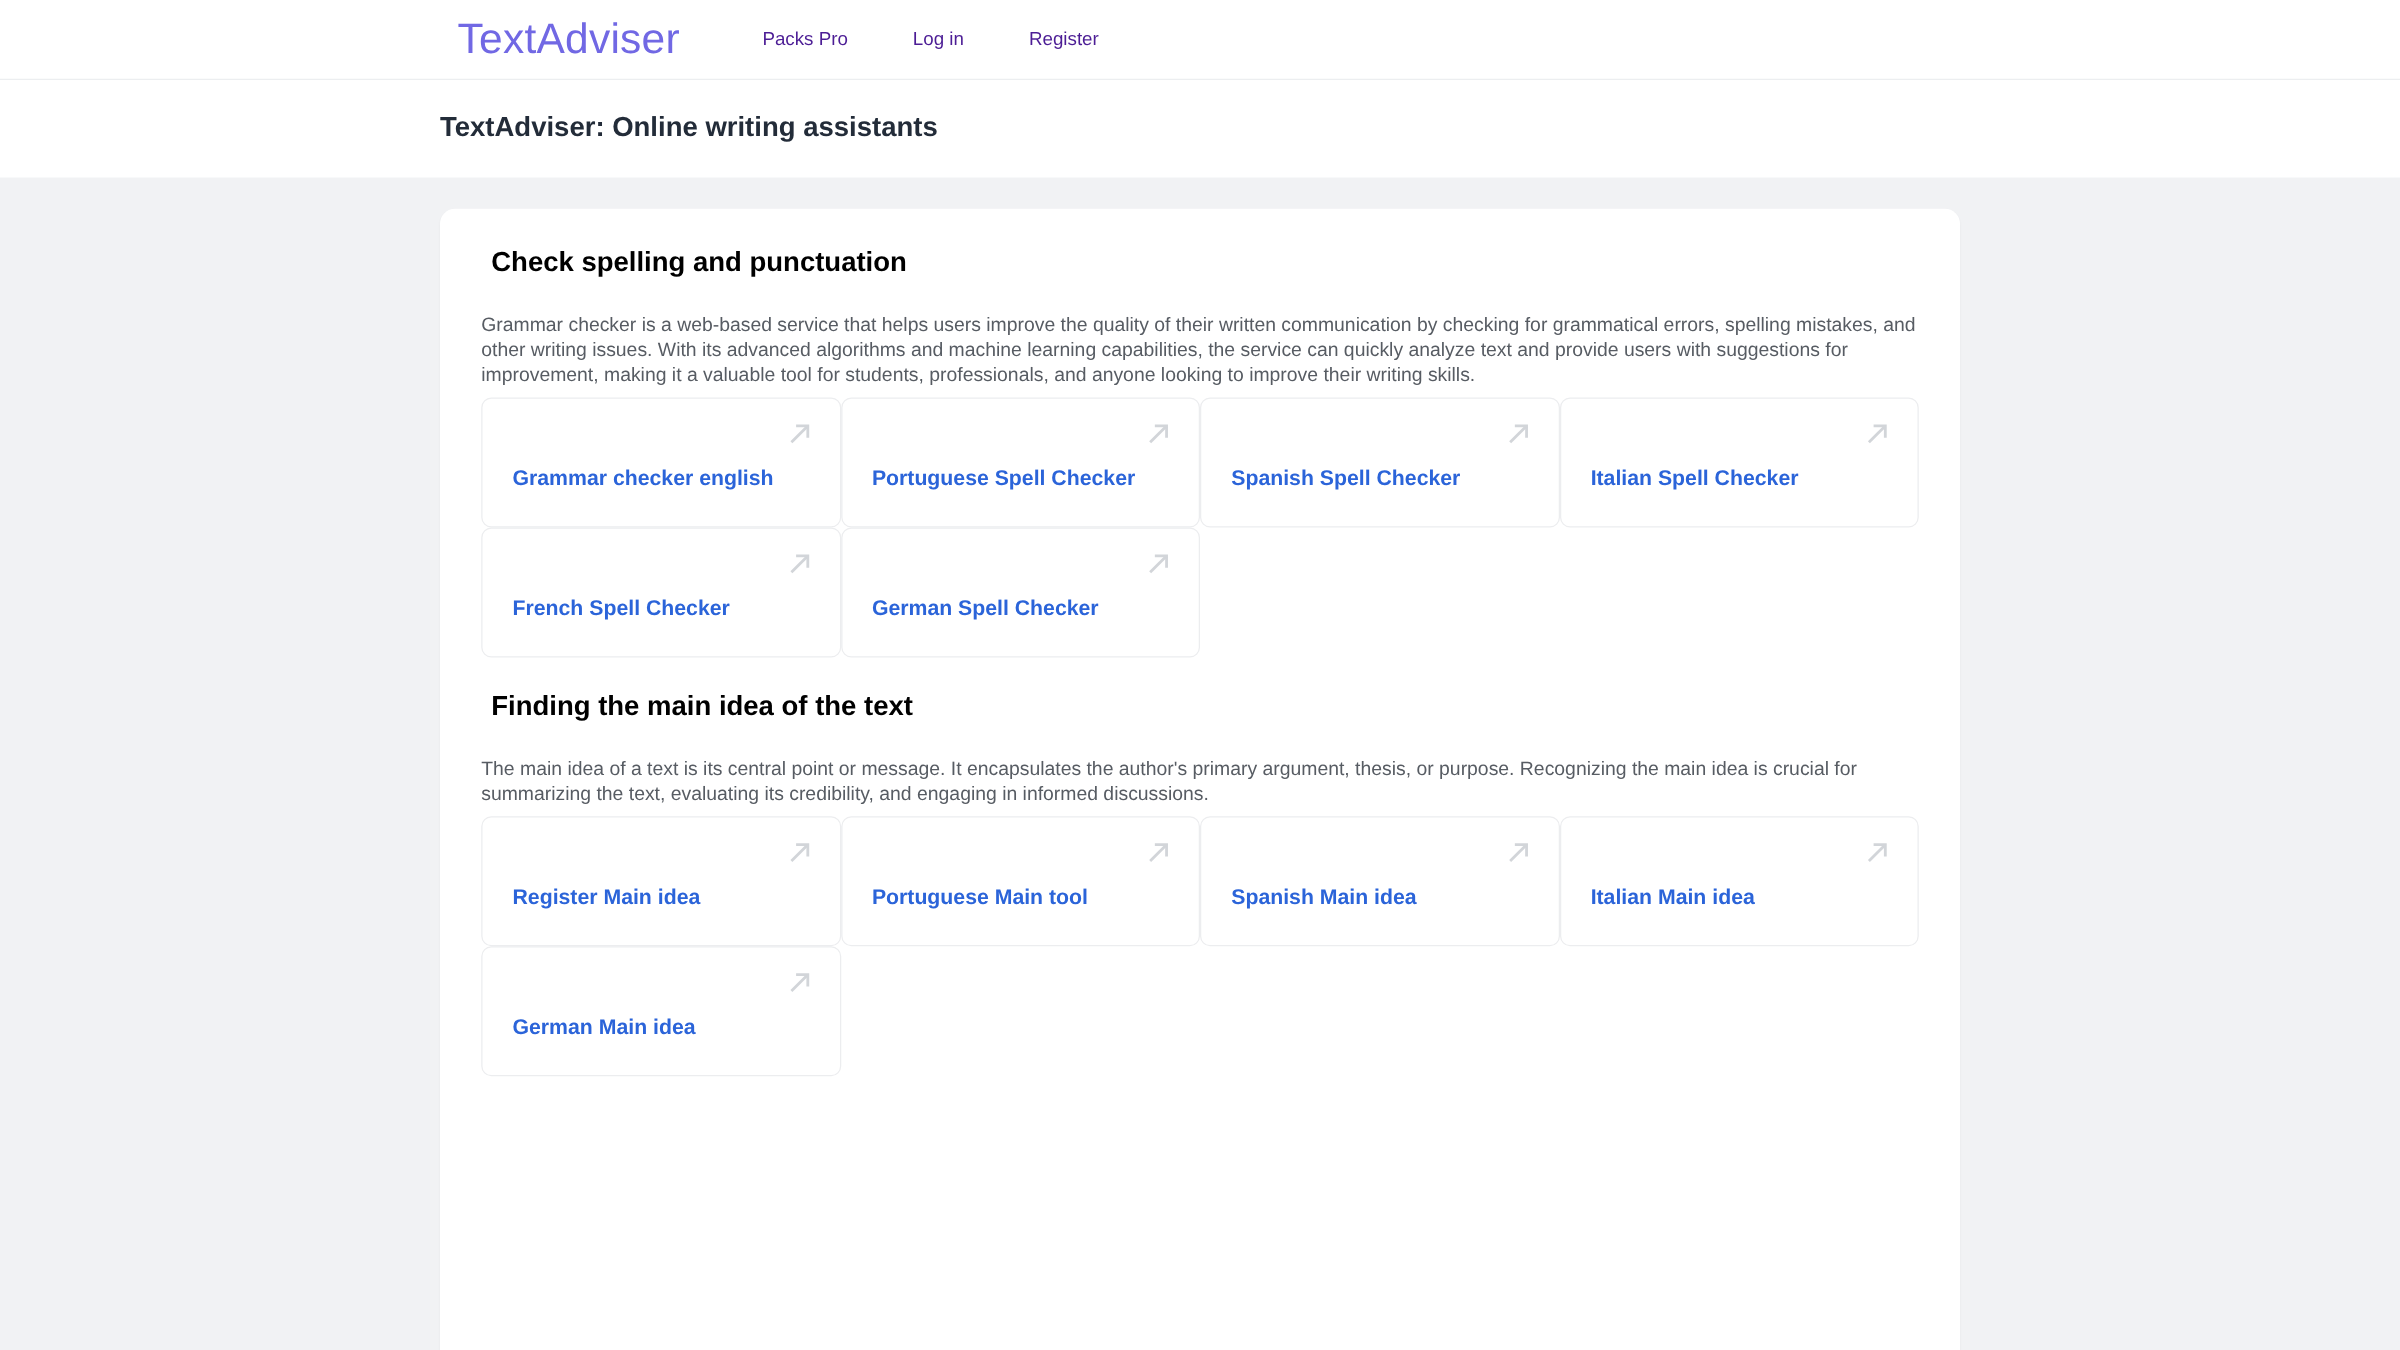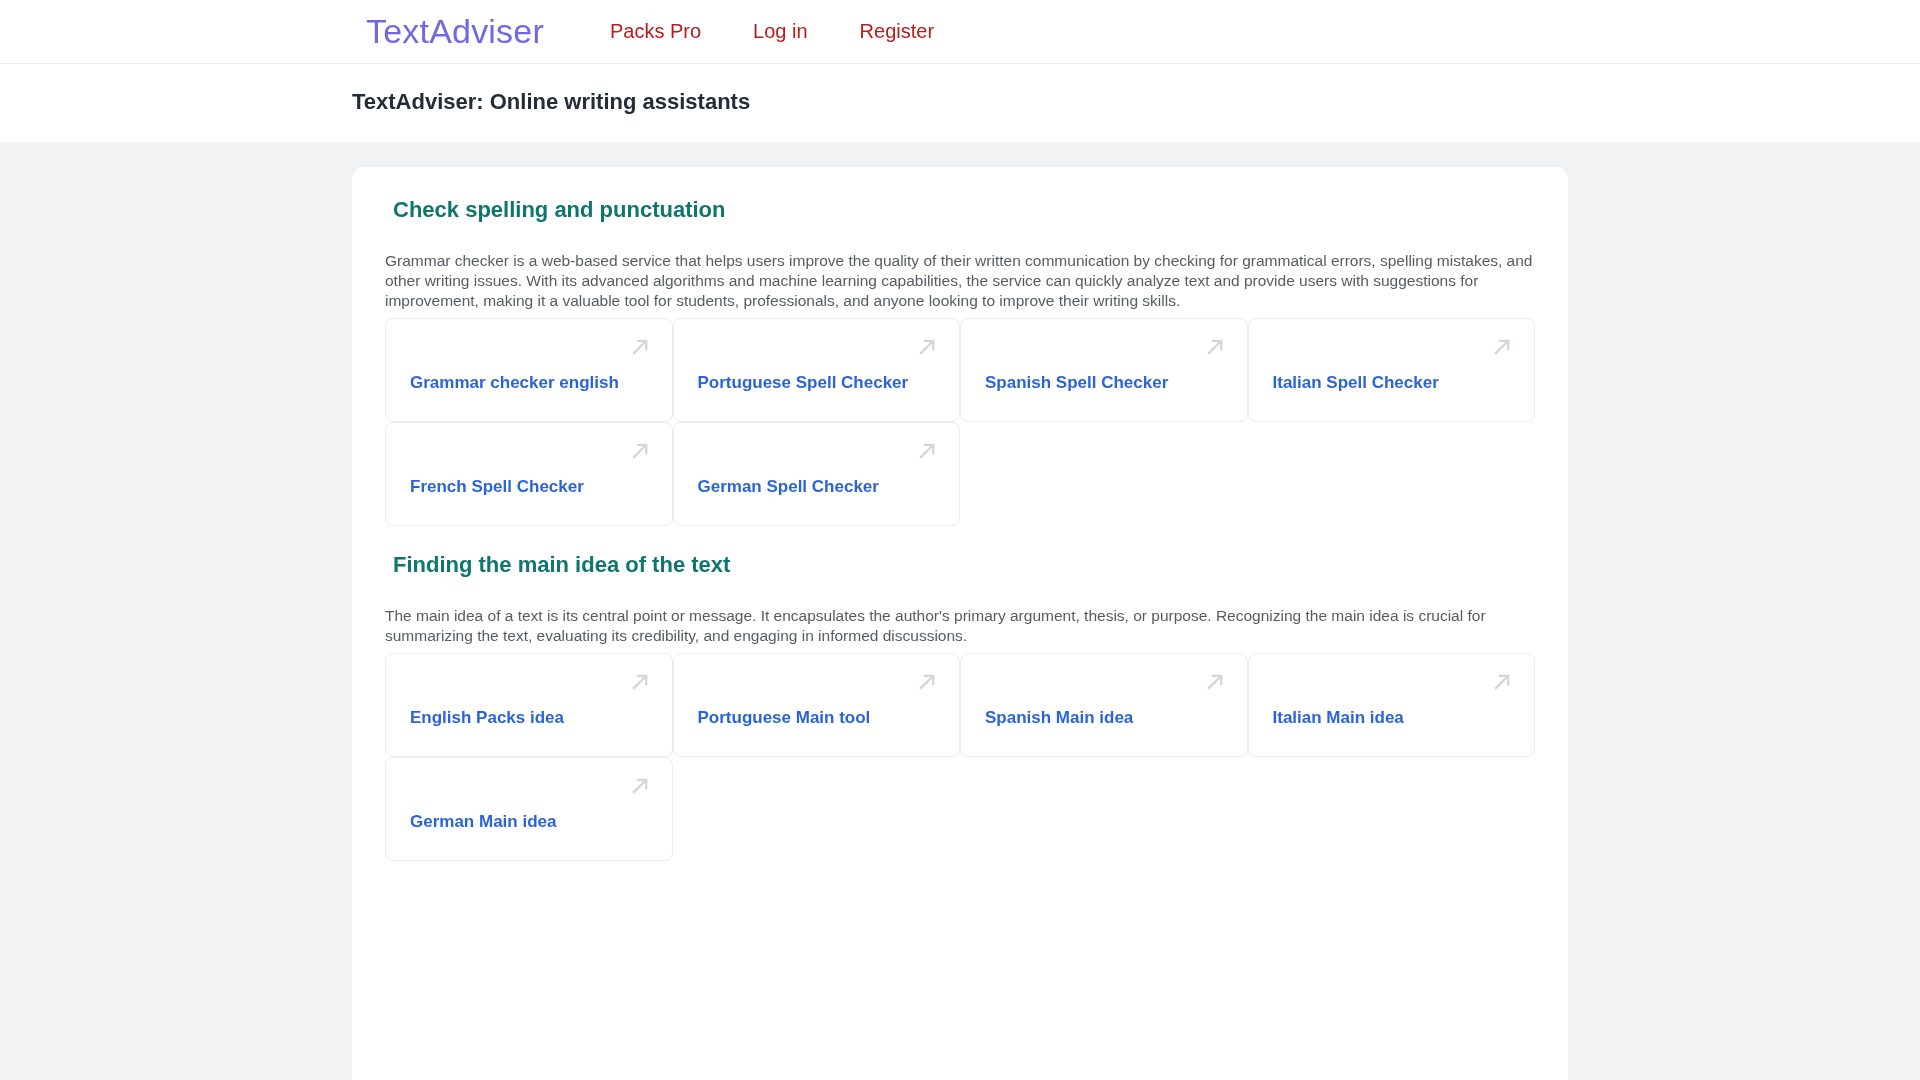--- a/index.html
+++ b/index.html
@@ -30,22 +30,22 @@
     letter-spacing: 0.2px;
     text-decoration: none;
     cursor: pointer;
   }
   .nav-links {
     display: flex;
     margin-left: 64px;
     gap: 48px;
   }
   .nav-link {
-    font-size: 20px;
-    color: #b91c1c;
+    font-size: 15px;
+    color: #4c1d95;
     text-decoration: none;
     cursor: pointer;
     padding: 6px 2px;
   }
 
   
   .title-band { background: #ffffff; }
   .title-band .container { padding: 25px 0 27px 0; }
   .page-title {
     font-size: 22px;
@@ -61,21 +61,21 @@
     background: #ffffff;
     border-radius: 12px;
     box-shadow: 0 1px 2px rgba(20,30,50,0.05);
     padding: 30px 33px 40px 33px;
     min-height: 1000px;
   }
   .assistant-section + .assistant-section { margin-top: 26px; }
   .section-heading {
     font-size: 22px;
     font-weight: 700;
-    color: #0f766e;
+    color: #000000;
     padding-left: 8px;
   }
   .section-desc {
     margin-top: 28px;
     margin-bottom: 7px;
     font-size: 15.5px;
     line-height: 20px;
     color: #575c63;
     max-width: 1150px;
   }
@@ -197,21 +197,21 @@
     <h2 class="section-heading">Finding the main idea of the text</h2>
     <p class="section-desc">The main idea of a text is its central point or message. It encapsulates the author's primary argument, thesis, or purpose. Recognizing the main idea is crucial for summarizing the text, evaluating its credibility, and engaging in informed discussions.</p>
     <div class="link-grid">
           <a class="link-cell" href="#">
             <span class="arrow">
               <svg width="30" height="30" viewBox="0 0 24 24" fill="none" stroke="#d2d5d9" stroke-width="1.8">
                 <line x1="6.5" y1="17.5" x2="16.8" y2="7.2"></line>
                 <polyline points="9.5 7 17 7 17 14.5"></polyline>
               </svg>
             </span>
-            <span class="link-label">English Packs idea</span>
+            <span class="link-label">Register Main idea</span>
           </a>
           <a class="link-cell" href="#">
             <span class="arrow">
               <svg width="30" height="30" viewBox="0 0 24 24" fill="none" stroke="#d2d5d9" stroke-width="1.8">
                 <line x1="6.5" y1="17.5" x2="16.8" y2="7.2"></line>
                 <polyline points="9.5 7 17 7 17 14.5"></polyline>
               </svg>
             </span>
             <span class="link-label">Portuguese Main tool</span>
           </a>

